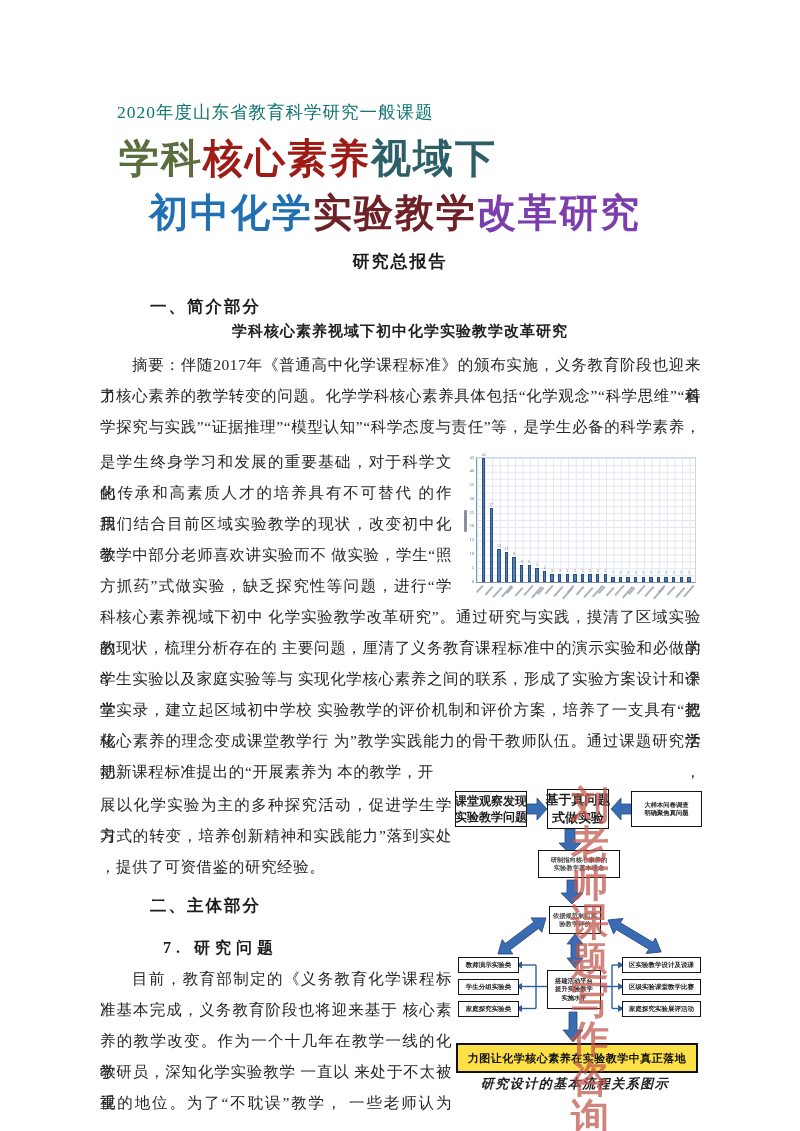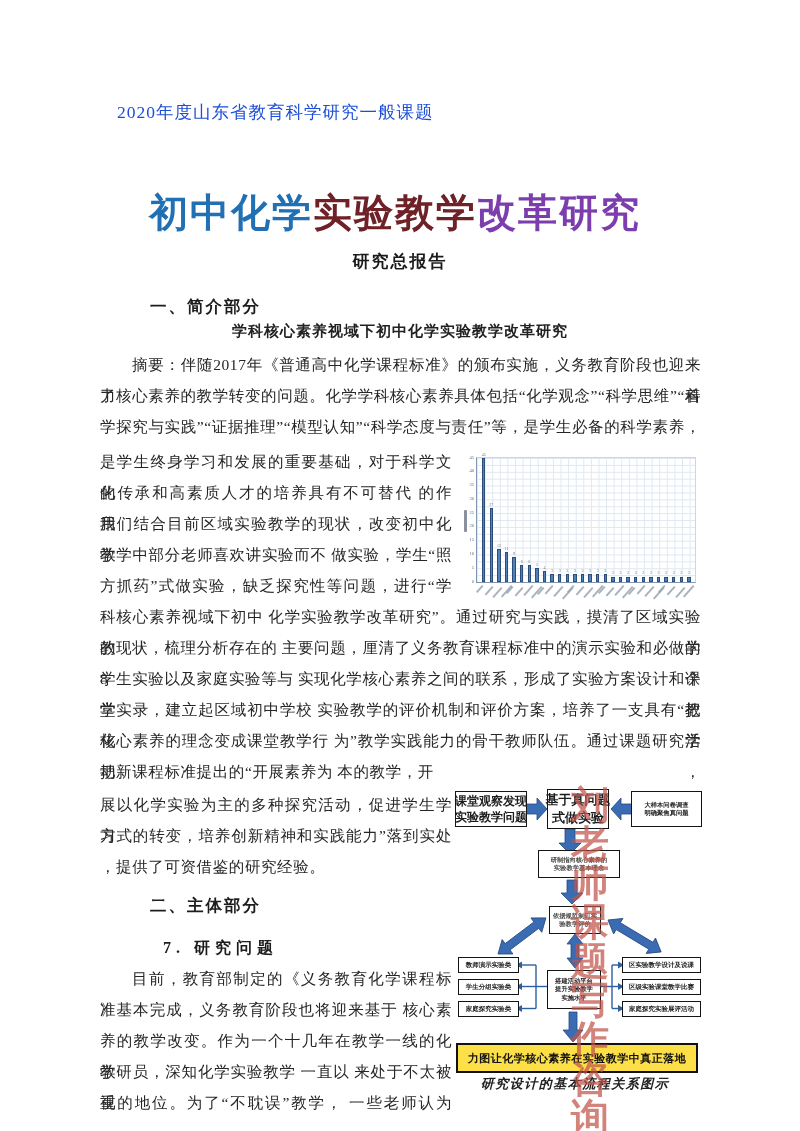--- a/index.html
+++ b/index.html
@@ -1,21 +1,21 @@
 <!DOCTYPE html>
 <html><head>
 <meta charset="utf-8">
 <style>
   html,body{margin:0;padding:0;background:#ffffff;}
   .page{position:relative;width:800px;height:1131px;background:#ffffff;overflow:hidden;
         font-family:"Liberation Serif","DejaVu Serif",serif;}
   .abs{position:absolute;}
 
   
-  .hdr-small{left:117px;top:100px;font-size:17.5px;color:#1d4ed8;letter-spacing:1px;}
+  .hdr-small{left:117px;top:100px;font-size:17.5px;color:#0f766e;letter-spacing:1px;}
   .title1{left:119px;top:131px;font-size:40px;font-weight:bold;letter-spacing:2px;white-space:nowrap;}
   .title2{left:149px;top:186px;font-size:39px;font-weight:bold;letter-spacing:2px;white-space:nowrap;}
   .subtitle{left:100px;top:250px;width:600px;text-align:center;font-size:17px;font-weight:bold;color:#1a1a1a;letter-spacing:2px;}
 
   .h-sec{font-size:16.5px;font-weight:bold;color:#1d1d1d;letter-spacing:2px;}
   .sub-center{left:100px;top:322px;width:600px;text-align:center;font-size:15px;font-weight:600;color:#222;letter-spacing:1px;}
 
   
   .lines{overflow:visible;}
   .tline{height:31px;line-height:31px;font-size:15.5px;color:#262626;letter-spacing:0.6px;white-space:nowrap;}
@@ -61,20 +61,21 @@
   
   .wm-char{position:absolute;left:570px;width:40px;text-align:center;font-size:38px;font-weight:bold;
            opacity:0.72;z-index:5;pointer-events:none;}
 </style>
 </head>
 <body>
 
 <div class="page">
 
   <div class="abs hdr-small">2020年度山东省教育科学研究一般课题</div>
+  <div class="abs title1"><span style="color: rgb(90, 109, 63);">学科</span><span style="color: rgb(158, 28, 22);">核心素养</span><span style="color: rgb(45, 95, 104);">视域下</span></div>
   <div class="abs subtitle">研究总报告</div>
   <div class="abs title2"><span style="color: rgb(33, 112, 180);">初中化学</span><span style="color: rgb(110, 33, 38);">实验教学</span><span style="color: rgb(125, 62, 173);">改革研究</span></div>
 
   <div class="abs h-sec" style="left:150px;top:296px;">一、简介部分</div>
   <div class="abs sub-center">学科核心素养视域下初中化学实验教学改革研究</div>
 
   <div class="abs lines" style="left:100px;top:349px;width:601px;">
       <div class="tline just" style="text-indent: 32px;">摘要：伴随2017年《普通高中化学课程标准》的颁布实施，义务教育阶段也迎来了着</div>
       <div class="tline just">力核心素养的教学转变的问题。化学学科核心素养具体包括“化学观念”“科学思维”“科</div>
       <div class="tline just">学探究与实践”“证据推理”“模型认知”“科学态度与责任”等，是学生必备的科学素养，</div>

